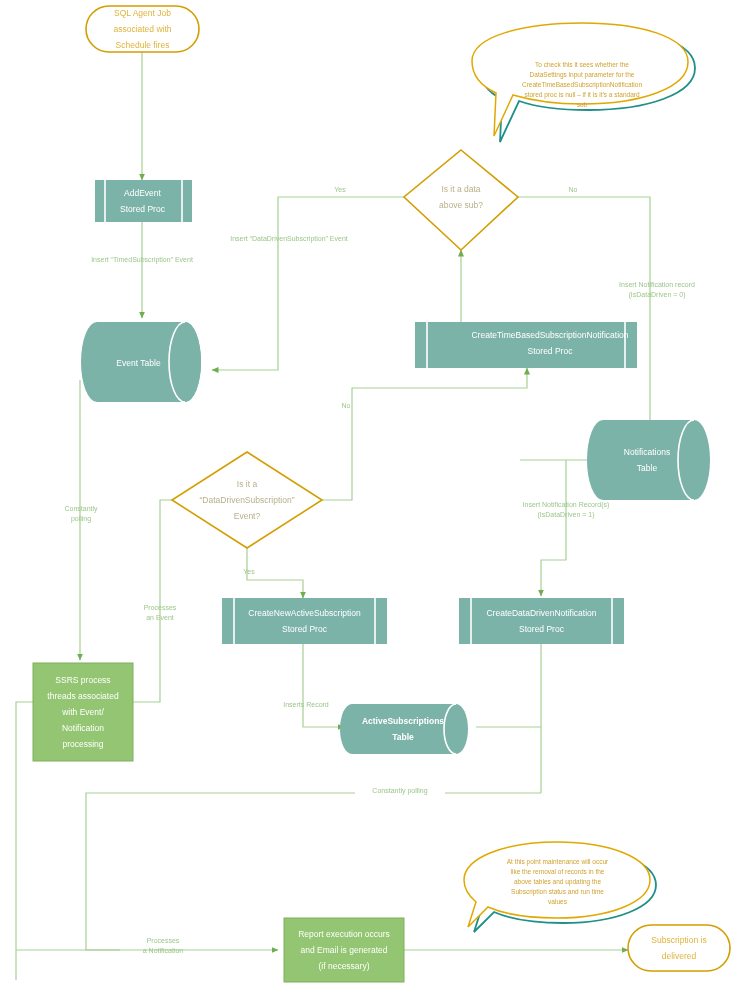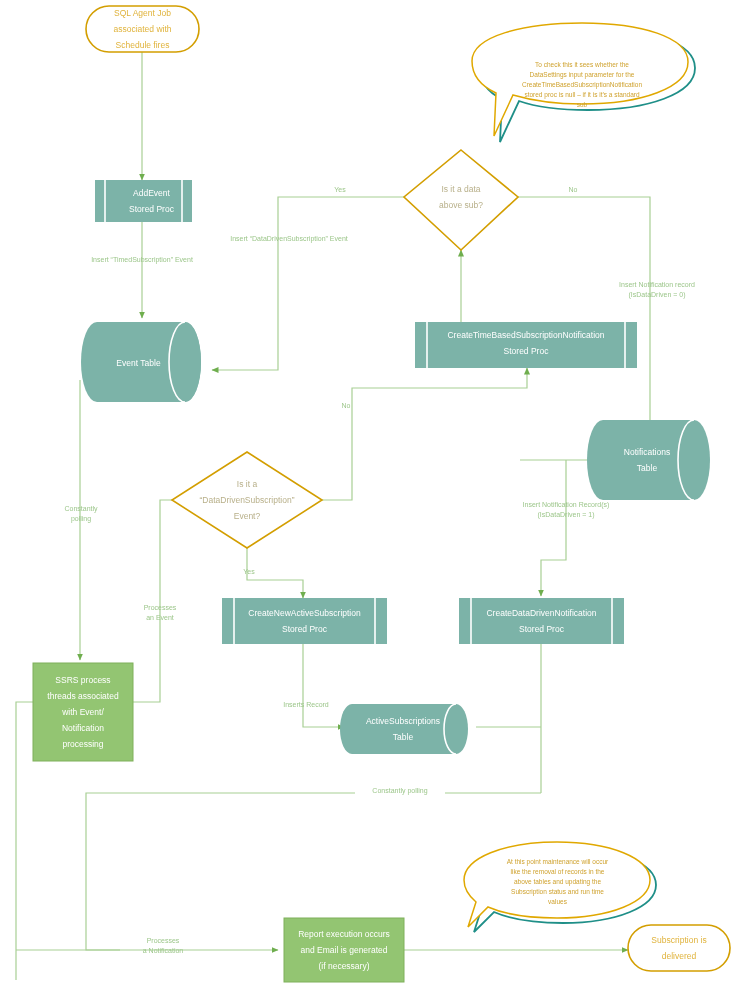--- a/index.html
+++ b/index.html
@@ -181,29 +181,29 @@
   <g>
     <path d="M470,885 C470,863 510,847 563,847 C616,847 656,863 656,885 C656,907 616,923 563,923 C535,923 510,919 494,912 L474,932 L482,907 C475,901 470,893 470,885 Z" fill="#ffffff" stroke="#1f8f88" stroke-width="1.8"></path>
     <path d="M464,880 C464,858 504,842 557,842 C610,842 650,858 650,880 C650,902 610,918 557,918 C529,918 504,914 488,907 L468,927 L476,902 C469,896 464,888 464,880 Z" fill="#ffffff" stroke="#e0a800" stroke-width="1.5"></path>
   </g>
 </svg>
 
 <div class="node-text dark" style="left:86px; top:6px; width:113px; height:46px;">SQL Agent Job
 associated with
 Schedule fires</div>
 
-<div class="node-text" style="left:113px; top:180px; width:77px; height:42px;">AddEvent
+<div class="node-text" style="left:104px; top:180px; width:77px; height:42px;">AddEvent
 Stored Proc</div>
 
 <div class="node-text" style="left:92px; top:322px; width:93px; height:81px;">Event Table</div>
 
 <div class="node-text diamond-label" style="left:411px; top:174px; width:100px; height:46px;">Is it a data
 above sub?</div>
 
-<div class="node-text" style="left:427px; top:322px; width:198px; height:42px;">CreateTimeBasedSubscriptionNotification
+<div class="node-text" style="left:427px; top:322px; width:198px; height:42px;padding-left:24px;">CreateTimeBasedSubscriptionNotification
 Stored Proc</div>
 
 <div class="node-text" style="left:600px; top:420px; width:94px; height:80px;">Notifications
 Table</div>
 
 <div class="node-text diamond-label" style="left:177px; top:471px; width:140px; height:58px;">Is it a
 “DataDrivenSubscription”
 Event?</div>
 
 <div class="node-text" style="left:33px; top:663px; width:100px; height:98px;">SSRS process
@@ -211,21 +211,21 @@
 with Event/
 Notification
 processing</div>
 
 <div class="node-text" style="left:234px; top:598px; width:141px; height:46px;">CreateNewActiveSubscription
 Stored Proc</div>
 
 <div class="node-text" style="left:471px; top:598px; width:141px; height:46px;">CreateDataDrivenNotification
 Stored Proc</div>
 
-<div class="node-text" style="left:350px; top:704px; width:106px; height:50px;">ActiveSubscriptions
+<div class="node-text" style="left:350px; top:704px; width:106px; height:50px;font-weight:bold;">ActiveSubscriptions
 Table</div>
 
 <div class="node-text" style="left:284px; top:918px; width:120px; height:64px;">Report execution occurs
 and Email is generated
 (if necessary)</div>
 
 <div class="node-text dark" style="left:628px; top:925px; width:102px; height:46px;">Subscription is
 delivered</div>
 
 <div class="edge-label" style="left:325px; top:185px; width:30px;">Yes</div>

